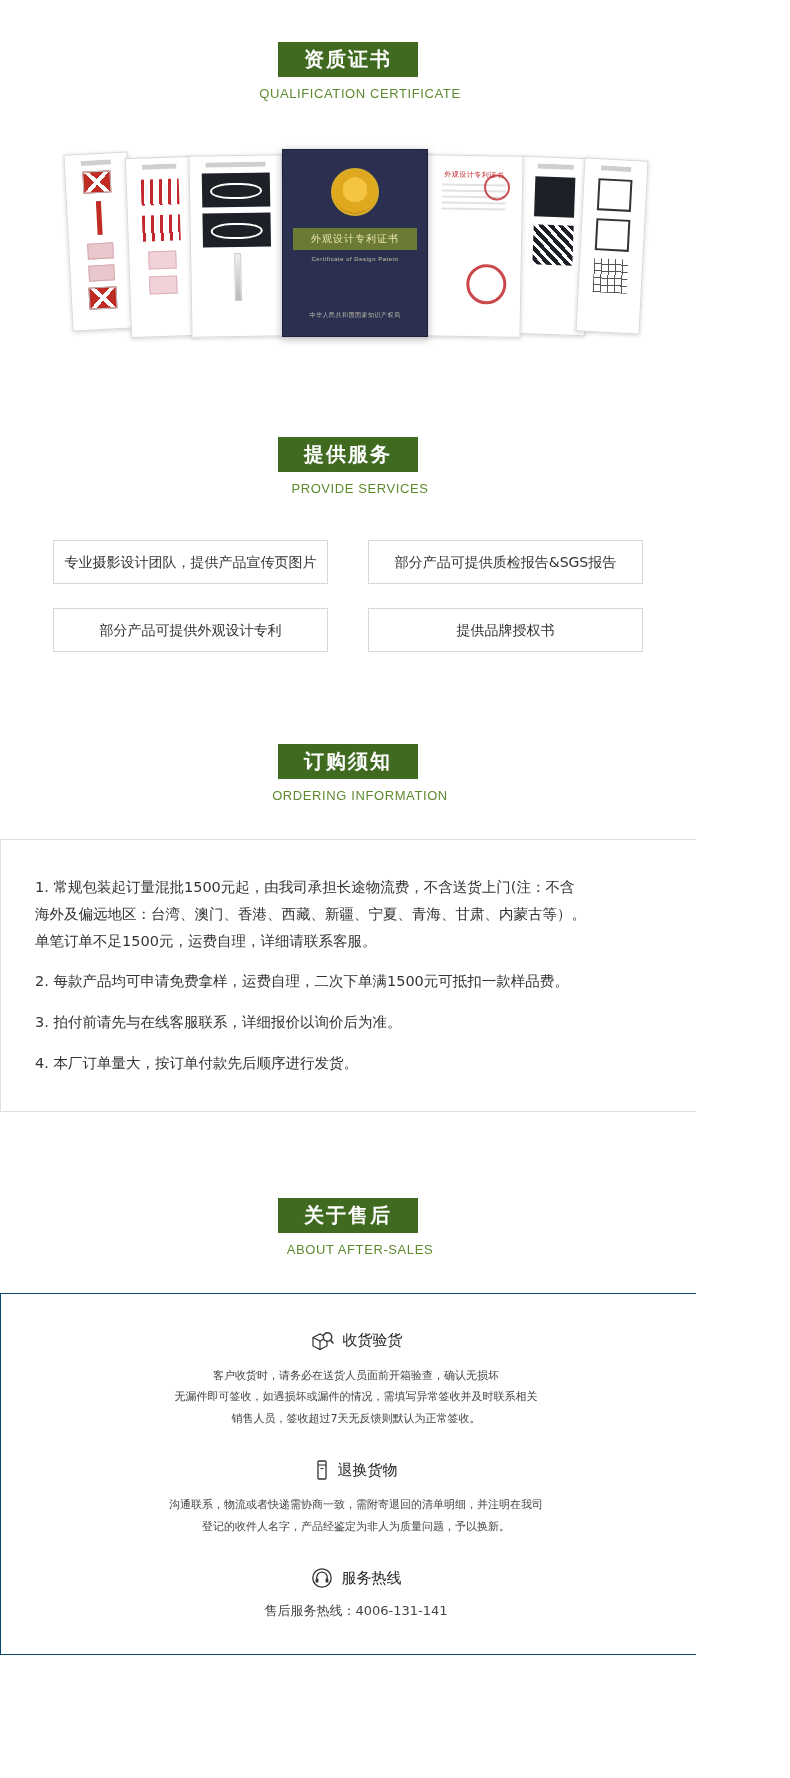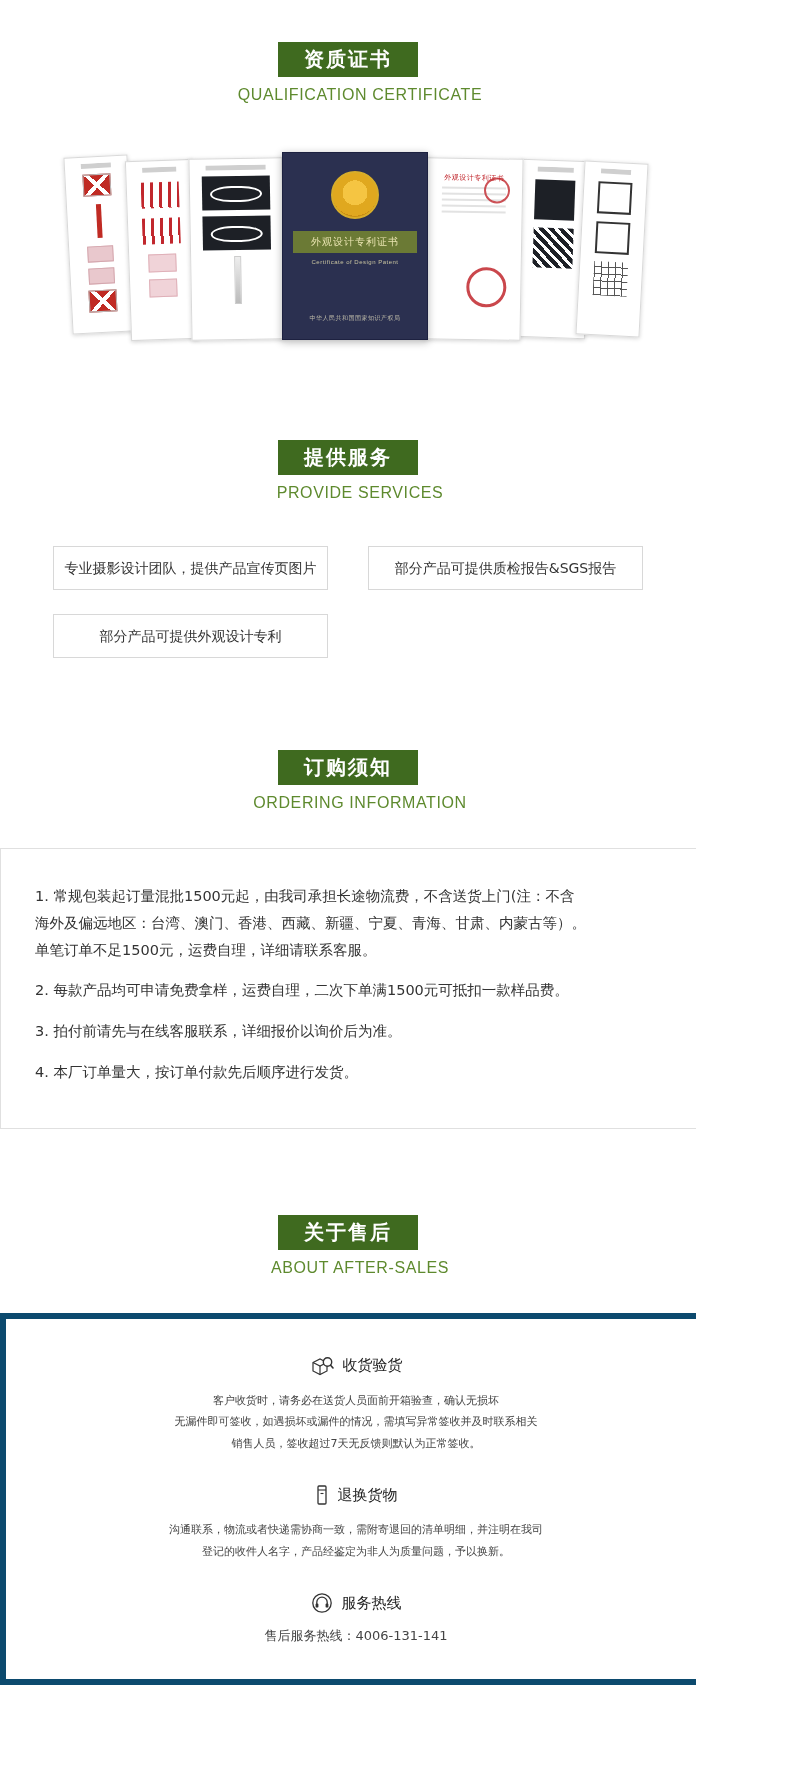--- a/index.html
+++ b/index.html
@@ -31,21 +31,21 @@
     font-size: 20px;
     letter-spacing: 2px;
     padding: 7px 26px 8px 26px;
     line-height: 1;
     font-family: "DejaVu Sans", sans-serif;
     font-weight: bold;
   }
   .sec-head .en {
     margin-top: 9px;
     color: #5e8a2e;
-    font-size: 16px;
+    font-size: 13px;
     letter-spacing: 0.6px;
     font-family: "Liberation Sans", sans-serif;
     margin-left: 24px;
   }
 
   
   .certs-wrap {
     margin-top: 48px;
     height: 200px;
     position: relative;
@@ -190,27 +190,27 @@
     padding: 34px 34px 30px 34px;
     background: #fff;
   }
   .info-box p {
     margin: 0 0 14px 0;
     font-size: 14.5px;
     line-height: 1.85;
     color: #333;
     font-family: "DejaVu Sans", sans-serif;
   }
-  .info-box p:last-child { margin-bottom: 12px; }
+  .info-box p:last-child { margin-bottom: 4px; }
 
   
   .after-box {
     margin: 0 auto;
     width: 712px;
-    border: 6px solid #0c4a6e;
+    border: 1px solid #0c4a6e;
     box-sizing: border-box;
     padding: 36px 30px 34px 30px;
     background: #fff;
     text-align: center;
   }
   .as-title {
     display: flex;
     align-items: center;
     justify-content: center;
     gap: 9px;
@@ -318,20 +318,21 @@
   <div style="padding-top:88px;">
     <div class="sec-head">
       <div class="cn">提供服务</div>
       <div class="en">PROVIDE SERVICES</div>
     </div>
 
     <div class="services" style="margin-top:44px;">
       <div class="svc-box">专业摄影设计团队，提供产品宣传页图片</div>
       <div class="svc-box">部分产品可提供质检报告&amp;SGS报告</div>
       <div class="svc-box">部分产品可提供外观设计专利</div>
+      <div class="svc-box">提供品牌授权书</div>
     </div>
   </div>
 
   <div style="padding-top:92px;">
     <div class="sec-head">
       <div class="cn">订购须知</div>
       <div class="en">ORDERING INFORMATION</div>
     </div>
 
     <div class="info-box" style="margin-top:36px;">

